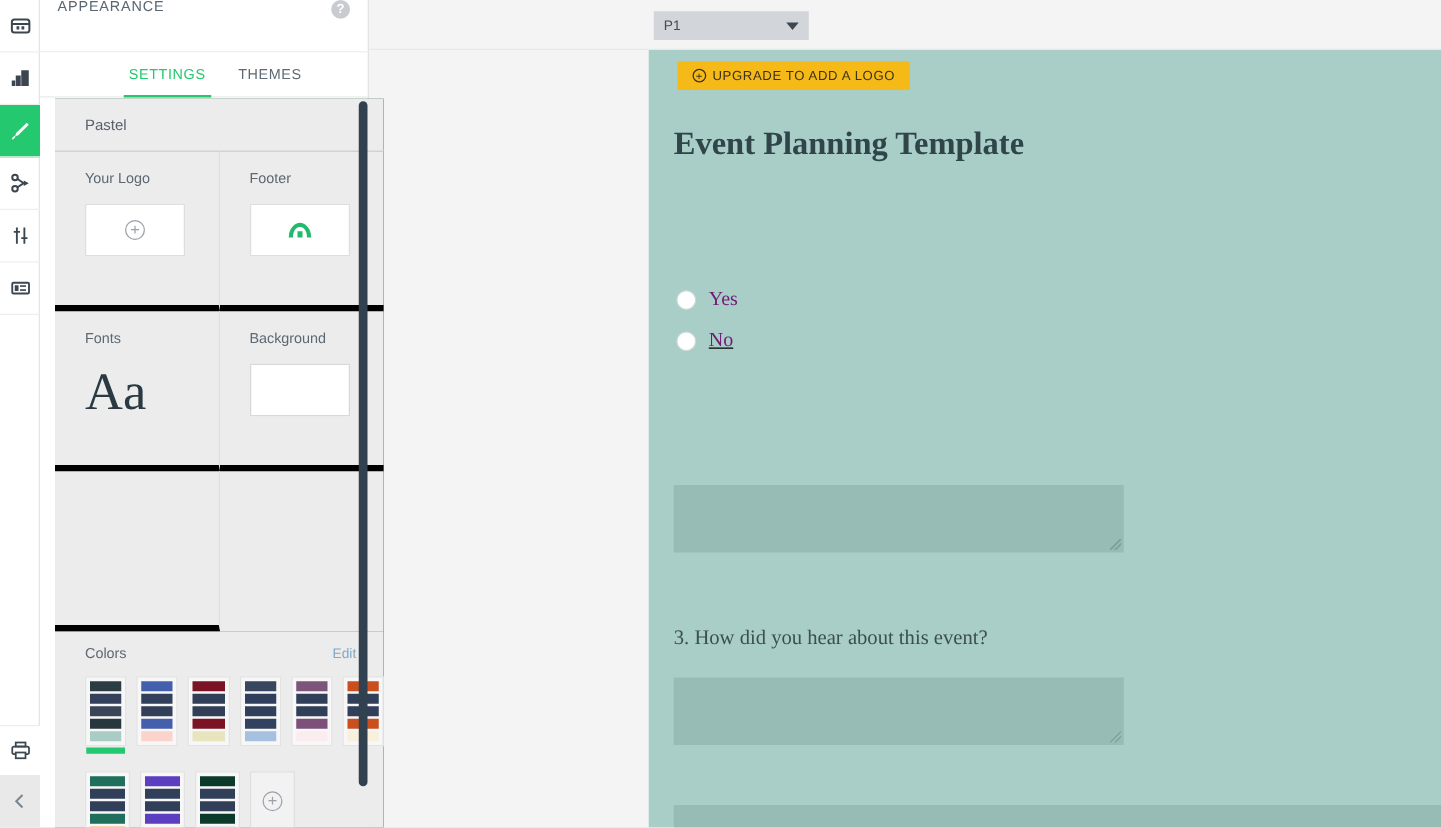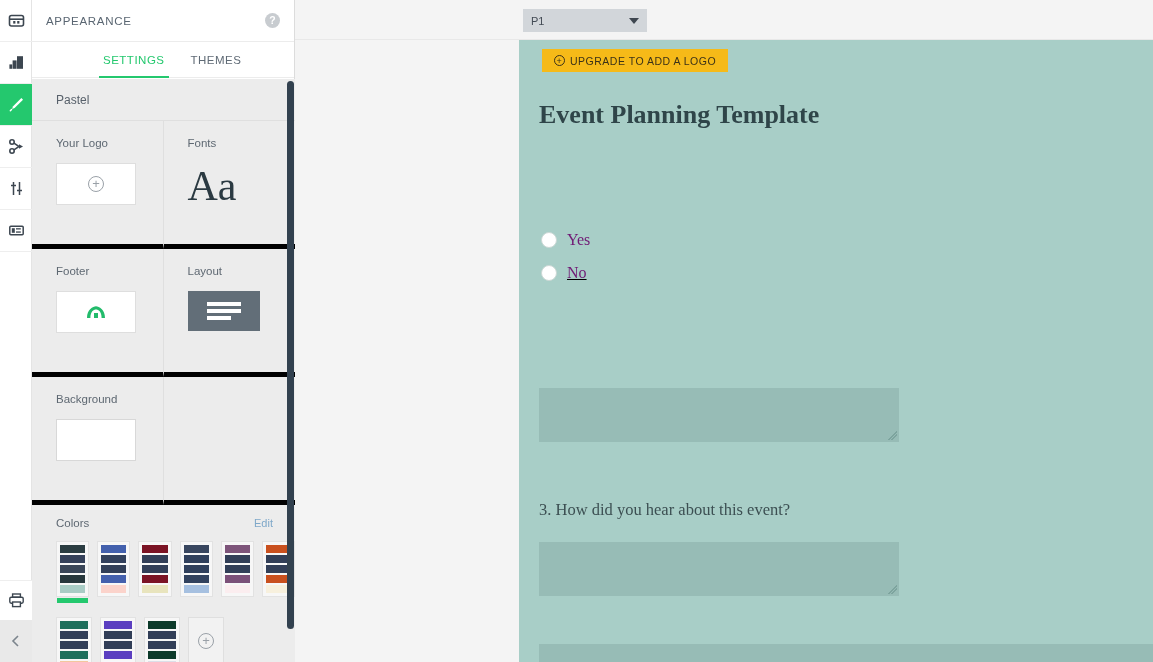--- a/index.html
+++ b/index.html
@@ -40,21 +40,21 @@
     cursor: pointer;
   }
 
   
   .panel {
     position: absolute; left: 32px; top: 0; width: 263px; height: 662px;
     background: #ffffff; border-right: 1px solid #dcdcdc;
     z-index: 15;
   }
   .panel-head {
-    height: 42px; display: flex; align-items: center;
+    height: 42px; display: flex; align-items: flex-start;
     padding: 0 14px; border-bottom: 1px solid #ececec; background: #fff;
   }
   .panel-title {
     font-size: 11.5px; letter-spacing: .7px; color: #5a6672; font-weight: 400;
   }
   .help-icon {
     margin-left: auto; width: 15px; height: 15px; border-radius: 50%;
     background: #c8ccd0; color: #fff; font-size: 10.5px; line-height: 15px;
     text-align: center; font-weight: bold; cursor: pointer;
   }
@@ -67,21 +67,21 @@
     font-size: 11.5px; letter-spacing: .5px; color: #5f6a75;
     position: relative; cursor: pointer;
   }
   .tab.active { color: #24c86e; }
   .tab.active::after {
     content: ""; position: absolute; left: 9px; right: 9px; bottom: -1px;
     height: 2px; background: #24c86e;
   }
 
   .panel-body {
-    position: absolute; left: 0; top: 79px; width: 263px; height: 583px;
+    position: absolute; left: 12px; top: 79px; width: 263px; height: 583px;
     background: #14532d; overflow: hidden;
   }
   .theme-name {
     height: 42px; display: flex; align-items: center; padding: 0 24px;
     font-size: 12px; color: #58616b; background: #ececec;
     border-bottom: 1px solid #dfdfdf;
   }
 
   .grid {
     display: grid; grid-template-columns: 1fr 1fr;
@@ -312,45 +312,37 @@
     <div class="panel-body">
       <div class="theme-name">Pastel</div>
 
       <div class="grid">
 
         <div class="cell">
           <div class="cell-label">Your Logo</div>
           <div class="thumb">
             <span class="plus-circle">+</span>
           </div>
-        </div>
-
-        <div class="cell">
-          <div class="cell-label">Fonts</div>
-          <div class="fonts-aa">Aa</div>
         </div>
 
         <div class="cell">
           <div class="cell-label">Footer</div>
           <div class="thumb">
             <svg width="22" height="14" viewBox="0 0 22 14" aria-hidden="true">
               <path d="M2 13 C2 4.5 8 1.2 11 1.2 C14 1.2 20 4.5 20 13 L16.6 13 C16.6 6.6 13.4 4.6 11 4.6 C8.6 4.6 5.4 6.6 5.4 13 Z" fill="#22bb6b"></path>
               <rect x="9" y="8" width="4" height="5" fill="#22bb6b"></rect>
             </svg>
           </div>
         </div>
 
         <div class="cell">
-          <div class="cell-label">Layout</div>
-          <div class="layout-thumb">
-            <i class="l1"></i>
-            <i class="l2"></i>
-            <i class="l3"></i>
-          </div>
+          <div class="cell-label">Fonts</div>
+          <div class="fonts-aa">Aa</div>
         </div>
+
 
         <div class="cell">
           <div class="cell-label">Background</div>
           <div class="thumb plain"></div>
         </div>
 
         <div class="cell"></div>
       </div>
 
       <div class="colors">

